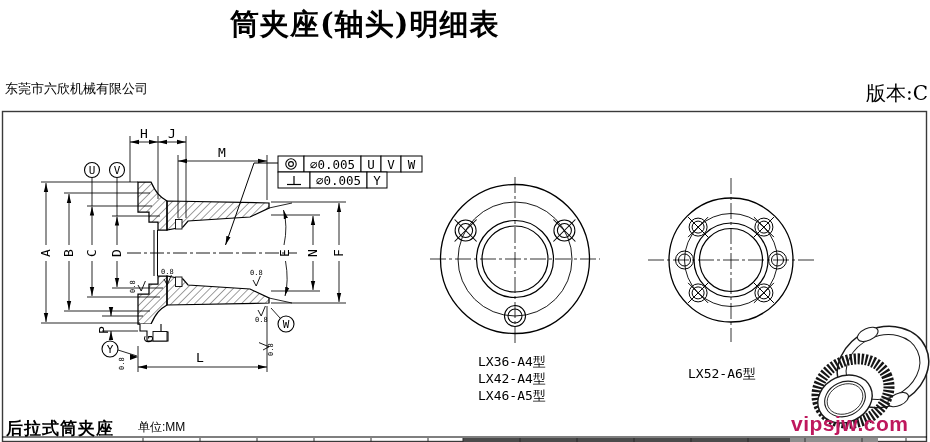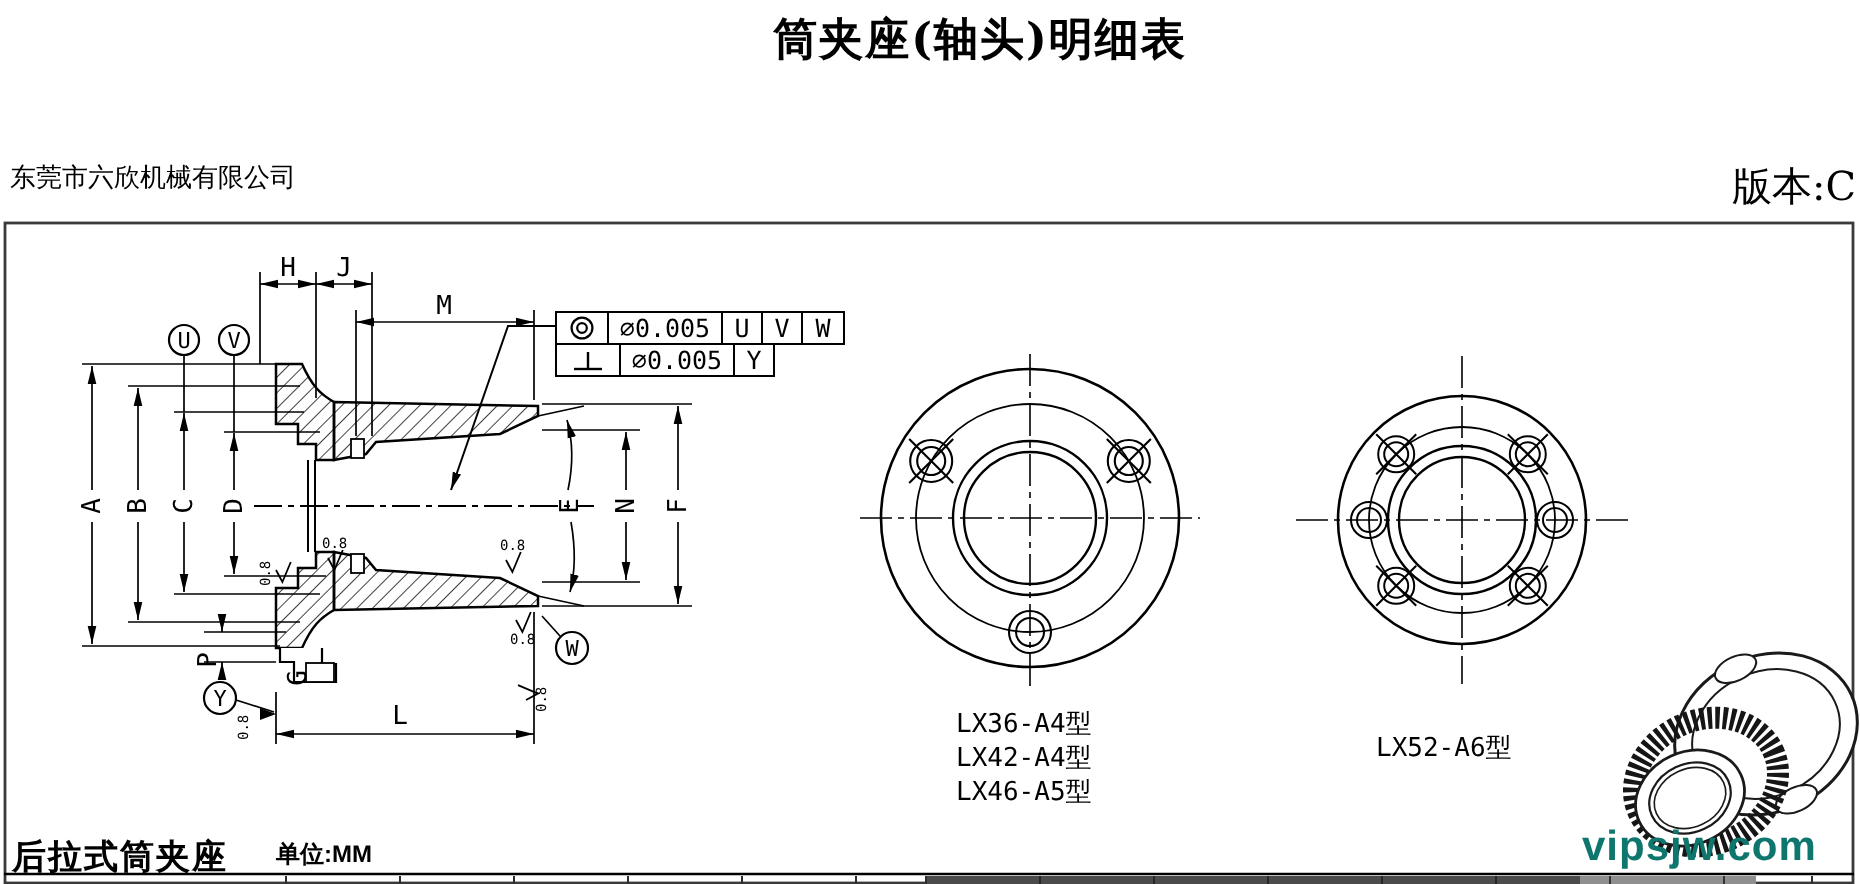--- a/index.html
+++ b/index.html
@@ -1,25 +1,25 @@
 <!DOCTYPE html>
 <html><head>
 <meta charset="utf-8">
 <style>
   html,body{margin:0;padding:0;}
   body{width:930px;height:442px;background:#ffffff;position:relative;overflow:hidden;
        font-family:"Liberation Sans", sans-serif;color:#000;}
   .abs{position:absolute;}
-  #title{top:5px;left:230px;width:520px;text-align:center;font-family:"DejaVu Serif", serif;
-         font-size:22px;font-weight:600;letter-spacing:1px;}
+  #title{top:5px;left:230px;width:520px;font-family:"DejaVu Serif", serif;
+         font-size:29px;font-weight:600;letter-spacing:1px;}
   #company{top:80px;left:5px;font-family:"DejaVu Serif", serif;font-size:13px;}
   #version{top:80px;right:2px;font-family:"DejaVu Serif", serif;font-size:20px;text-align:right;}
   #product{top:417px;left:6px;font-size:17px;font-weight:bold;letter-spacing:1px;}
-  #unit{top:419px;left:138px;font-size:12px;font-weight:bold;}
-  #wm{top:412px;left:791px;font-size:21px;font-weight:bold;color:#0f766e;letter-spacing:.5px;}
+  #unit{top:419px;left:138px;font-size:12px;font-weight:normal;}
+  #wm{top:412px;left:791px;font-size:21px;font-weight:bold;color:#be185d;letter-spacing:.5px;}
   svg text{font-family:"DejaVu Sans Mono", monospace;fill:#000;}
   svg .dim{font-size:13px;}
   svg .dat{font-size:11px;}
   svg .tol{font-size:12.5px;}
   svg .fin{font-size:7px;}
   svg .mdl{font-size:13px;}
 </style>
 </head>
 <body>
 

